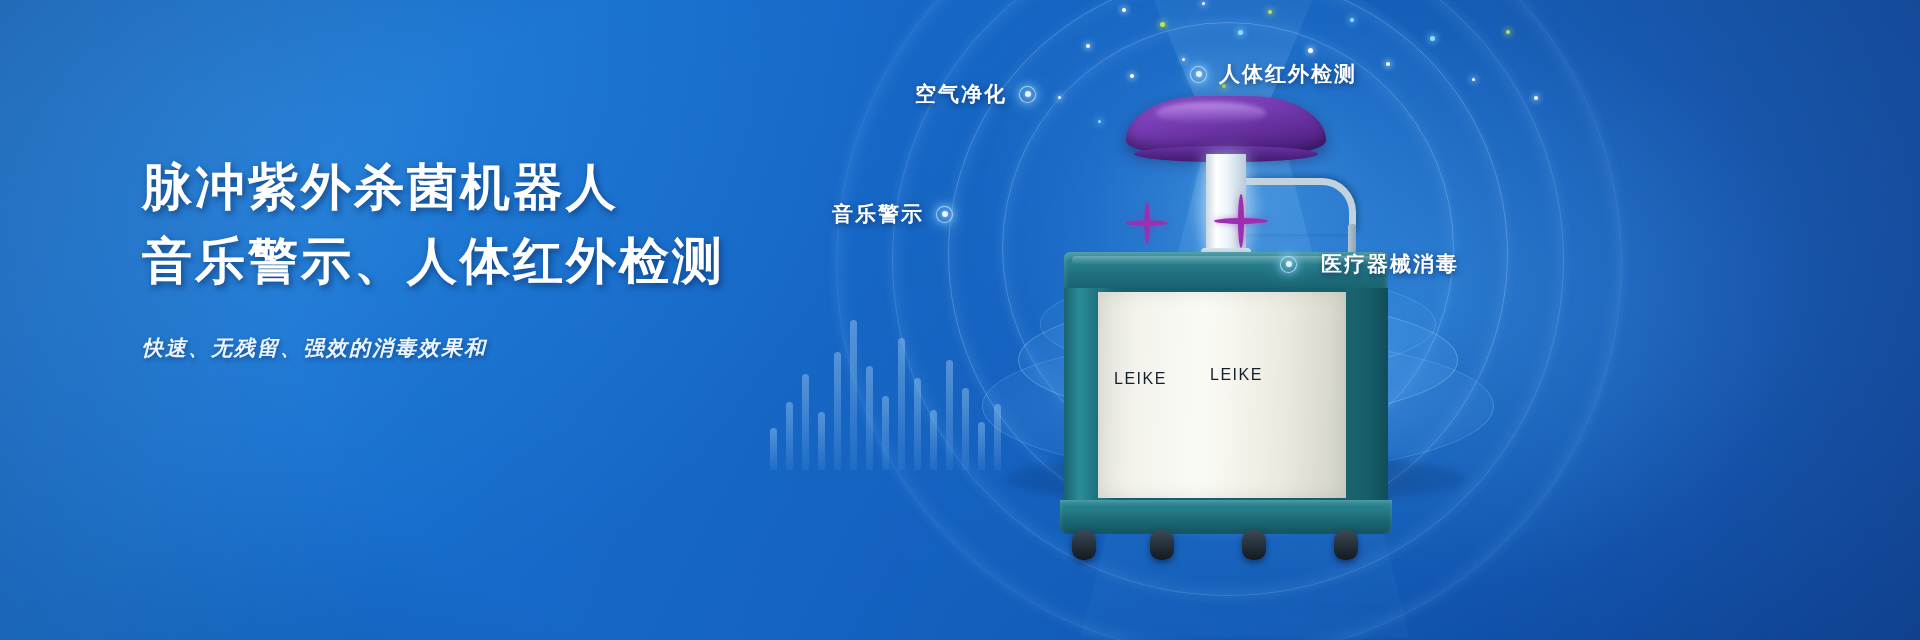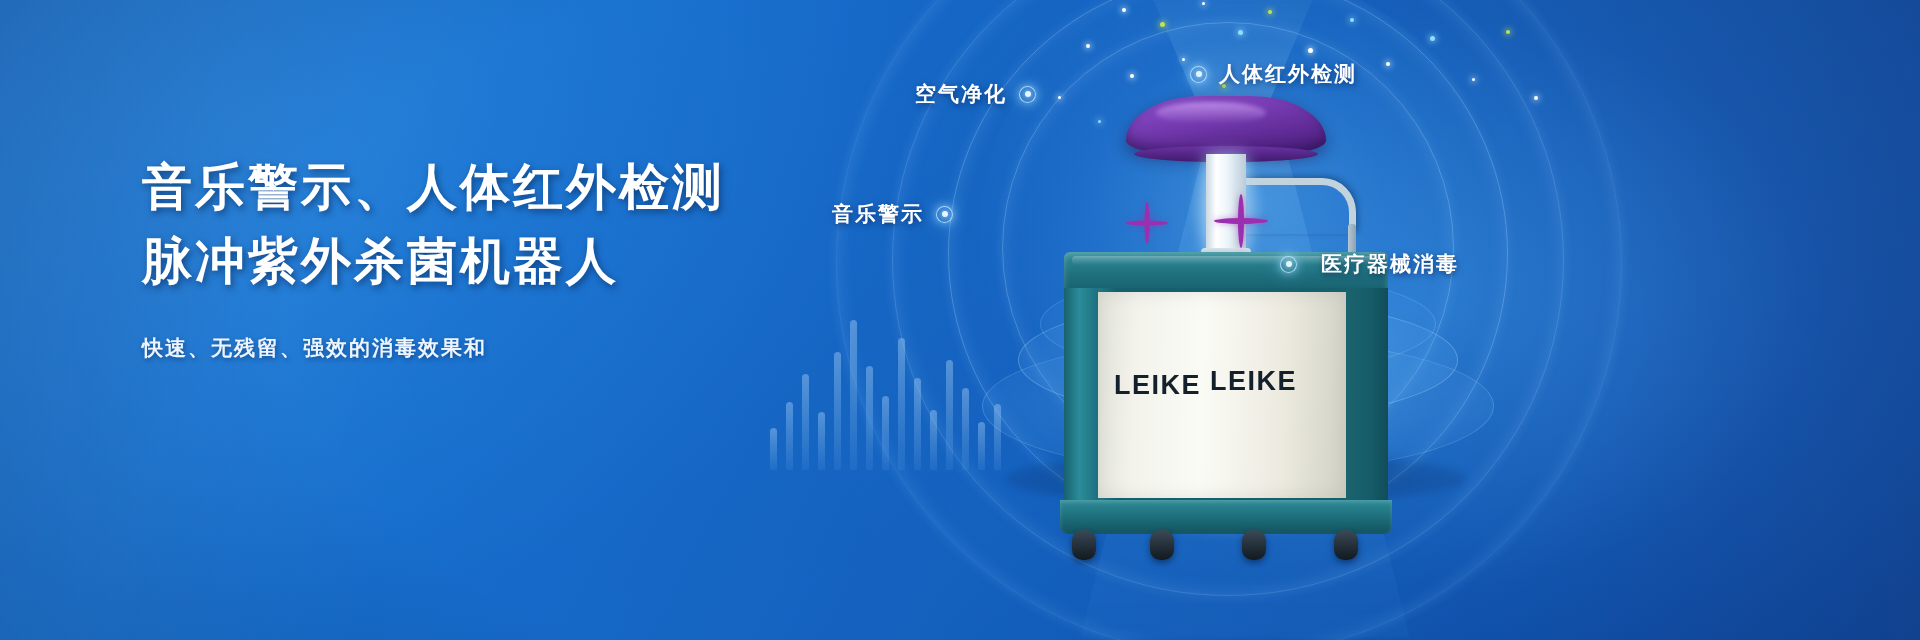--- a/index.html
+++ b/index.html
@@ -46,20 +46,21 @@
     font-weight:700;
     font-size:50px;
     line-height:74px;
     letter-spacing:3px;
     color:#ffffff;
     text-shadow:2px 3px 7px rgba(0,25,70,0.55);
     white-space:nowrap;
   }
   .desc {
     margin-top:28px;
+    font-style:italic;
   }
   .desc-line {
     font-family:"Liberation Serif", serif;
     font-weight:700;
     font-size:21px;
     line-height:44px;
     letter-spacing:2px;
     color:#ecf4ff;
     text-shadow:1px 2px 5px rgba(0,25,70,0.45);
     white-space:nowrap;
@@ -276,22 +277,22 @@
   .star::before { width:5px; height:42px; border-radius:50%; box-shadow:0 0 6px rgba(155,47,176,0.5); }
   .star::after  { width:42px; height:5px; border-radius:50%; box-shadow:0 0 6px rgba(155,47,176,0.5); }
   .star.s1 { left:88px; top:106px; }
   .star.s2 { left:176px; top:98px; width:54px; height:54px; }
   .star.s2::before { height:54px; width:6px; }
   .star.s2::after  { width:54px; height:6px; }
 
   .brand {
     position:absolute;
     font-family:"Liberation Sans", sans-serif;
-    font-weight:700;
-    font-size:27px;
+    font-weight:400;
+    font-size:16px;
     letter-spacing:1.5px;
     color:#14202b;
   }
   .brand.b1 { left:76px; top:274px; }
   .brand.b2 { left:172px; top:270px; }
   .skirt2 {
     position:absolute;
     left:22px; top:404px;
     width:332px; height:34px;
     background:linear-gradient(180deg,#2d8b97 0%, #186370 70%, #14535f 100%);
@@ -374,22 +375,22 @@
     <div class="eq-bar" style="height:132px"></div>
     <div class="eq-bar" style="height:92px"></div>
     <div class="eq-bar" style="height:60px"></div>
     <div class="eq-bar" style="height:110px"></div>
     <div class="eq-bar" style="height:82px"></div>
     <div class="eq-bar" style="height:48px"></div>
     <div class="eq-bar" style="height:66px"></div>
   </div>
 
   <div class="copy">
+    <div class="title-line">脉冲紫外杀菌机器人</div>
     <div class="title-line">音乐警示、人体红外检测</div>
-    <div class="title-line">脉冲紫外杀菌机器人</div>
     <div class="desc">
       <div class="desc-line">快速、无残留、强效的消毒效果和</div>
     </div>
   </div>
 
   <div class="scene">
 
     <div class="halo"></div>
     <div class="ring r3"></div>
     <div class="ring r2"></div>

